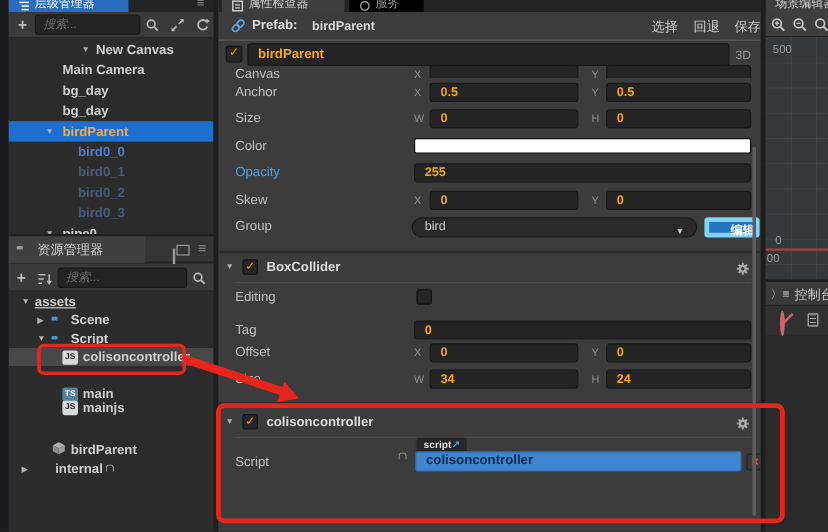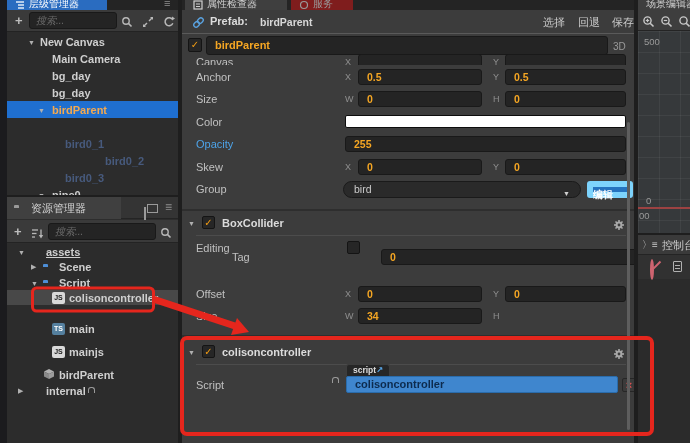--- a/index.html
+++ b/index.html
@@ -9,21 +9,21 @@
   .abs{position:absolute}
   
   .left-edge{left:0;top:0;width:7px;height:443px;background:#1b1b1e;z-index:5}
   
   .tabstrip{height:10px;overflow:hidden;background:#242424}
   .tab{position:absolute;top:0;height:14px;display:flex;align-items:flex-start;gap:4px;
        padding:0 8px;font-size:10px;color:#cfcfcf;white-space:nowrap}
   .tab > span{margin-top:-3px;line-height:14px}
   .tab-blue{background:#2a6cc0;color:#fff}
   .tab-lite{background:#3f3f3f}
-  .tab-dark{background:#7f1d1d;color:#9a9a9a}
+  .tab-dark{background:#000000;color:#9a9a9a}
   .menu-glyph{position:absolute;top:-3px;font-size:11px;color:#8f8f8f}
   
   .panel-left{left:0;top:0;width:178px;height:443px}
   .toolbar{position:absolute;left:7px;right:0;background:#3a3a3a;border-bottom:1px solid #232323}
   .searchbox{position:absolute;height:17px;background:#242424;border:1px solid #191919;border-radius:3px;
              color:#cfcfcf;font-size:10px;font-style:italic;padding:0 6px;outline:none}
   .searchbox::placeholder{color:#6b6b6b}
   .tbtn{position:absolute;color:#bdbdbd;font-weight:bold;font-size:13px;line-height:12px;cursor:pointer}
   .tree{position:absolute;left:7px;right:0;background:#2c2c2c;overflow:hidden}
   .trow{position:absolute;left:0;width:171px;font-size:11px;font-weight:bold;color:#cfcfcf}
@@ -52,22 +52,22 @@
   .plabel{position:absolute;left:14px;font-size:11px;color:#c0c0c0;line-height:17px;white-space:nowrap}
   .plabel.blue{color:#4da3e8}
   .axis{position:absolute;font-size:9px;color:#8f8f8f;line-height:17px}
   .field{position:absolute;height:16px;background:#242424;border:1px solid #191919;border-radius:3px;
          color:#f5a623;font-size:10.5px;font-weight:bold;line-height:14px;padding-left:8px;overflow:hidden}
   .cb{position:absolute;width:13px;height:13px;background:#262626;border:1px solid #141414;border-radius:2px;
       color:#f39c12;font-size:10px;font-weight:bold;text-align:center;line-height:12px}
   .sep{position:absolute;height:1px;background:#5a5a5a}
   .gapline{position:absolute;left:0;right:0;height:2px;background:#2e2e2e}
   .sect-title{position:absolute;font-size:11px;font-weight:bold;color:#dcdcdc;line-height:20px}
-  .btn-blue{position:absolute;background:#2573bf;border:6px solid #7dd3fc;border-radius:3px;
-            color:#fff;font-size:10px;font-weight:bold;text-align:left;line-height:15px}
+  .btn-blue{position:absolute;background:#2573bf;border:4px solid #7dd3fc;border-radius:3px;
+            color:#fff;font-size:10px;font-weight:bold;text-align:right;line-height:15px}
   .dropdown{position:absolute;height:17px;background:#2a2a2a;border:1px solid #1a1a1a;border-radius:9px;
             color:#cccccc;font-size:10.5px;line-height:15px;padding:0 10px}
   .dropdown .dd-arrow{position:absolute;right:10px;top:4px;font-size:7px;color:#cfcfcf}
   .scrollbar{position:absolute;width:3px;background:#5e5e5e;border-radius:2px}
   
   .rightcol{left:638px;top:0;width:52px;height:443px;background:#2b2b2b;overflow:hidden}
   .scene-grid{position:absolute;left:0;right:0;background-color:#36393b;
      background-image:linear-gradient(rgba(255,255,255,.05) 1px,transparent 1px),
                       linear-gradient(90deg,rgba(255,255,255,.05) 1px,transparent 1px);
      background-size:21px 21px}
@@ -114,42 +114,45 @@
             </g>
             <polygon points="11,4 11,1 8,1" fill="#b8b8b8"></polygon>
             <polygon points="1,8 1,11 4,11" fill="#b8b8b8"></polygon>
           </svg></span>
       <span class="abs" style="left:156px;top:4px"><svg width="12" height="12" viewBox="0 0 12 12">
             <path d="M9.8 7.2A4 4 0 1 1 9.4 3.4" fill="none" stroke="#b8b8b8" stroke-width="1.5"></path>
             <polygon points="9,0.6 9,4.6 12,2.6" fill="#b8b8b8"></polygon>
           </svg></span>
     </div>
     <div class="tree" id="hier-tree" style="top:32px;height:163px">
-        <div class="trow" style="top: 1px; height: 17px;">
+        <div class="trow" style="top: 1px; height: 17px; margin-left: 40px;">
           <span class="tarrow" style="left: 21px;">▼</span>
           <span class="tlabel " style="left: 33px;">New Canvas</span>
         </div>
         <div class="trow" style="top: 18px; height: 17px;">
           <span class="tlabel " style="left: 45px;">Main Camera</span>
         </div>
         <div class="trow" style="top: 35px; height: 17px;">
           <span class="tlabel " style="left: 45px;">bg_day</span>
         </div>
         <div class="trow" style="top: 52px; height: 17px;">
           <span class="tlabel " style="left: 45px;">bg_day</span>
         </div>
         <div class="trow sel" style="top: 69px; height: 17px;">
           <span class="tarrow" style="left: 31px;">▼</span>
           <span class="tlabel c-sel" style="left: 45px;">birdParent</span>
         </div>
+        <div class="trow" style="top: 86px; height: 17px;">
+          <span class="tlabel c-prefab" style="left: 58px;">bird0_0</span>
+        </div>
         <div class="trow" style="top: 103px; height: 17px;">
           <span class="tlabel c-prefabdim" style="left: 58px;">bird0_1</span>
         </div>
         <div class="trow" style="top: 120px; height: 17px;">
-          <span class="tlabel c-prefabdim" style="left: 58px; margin-left: 40px;">bird0_2</span>
+          <span class="tlabel c-prefabdim" style="left: 58px;">bird0_2</span>
         </div>
         <div class="trow" style="top: 137px; height: 17px;">
           <span class="tlabel c-prefabdim" style="left: 58px;">bird0_3</span>
         </div>
         <div class="trow" style="top: 154px; height: 17px;">
           <span class="tarrow" style="left: 31px;">▼</span>
           <span class="tlabel " style="left: 45px;">pipe0</span>
         </div>
       </div>
 
@@ -173,32 +176,32 @@
             </g>
             <polygon points="7.8,7 12.2,7 10,10.5" fill="#b8b8b8"></polygon>
           </svg></span>
       <input class="searchbox" style="left: 41px; top: 3px; width: 108px;" placeholder="搜索...">
       <span class="abs" style="left:153px;top:5px"><svg width="12" height="12" viewBox="0 0 12 12">
             <circle cx="5" cy="5" r="3.2" fill="none" stroke="#b8b8b8" stroke-width="1.4"></circle>
             <line x1="7.4" y1="7.4" x2="10.5" y2="10.5" stroke="#b8b8b8" stroke-width="1.6"></line>
           </svg></span>
     </div>
     <div class="tree" id="asset-tree" style="top:244px;height:199px">
-        <div class="trow" style="top: 0px; height: 15px;"><span class="tarrow" style="left: 11px;">▼</span><span class="ticon icon-db" style="left: 23px;"></span><span class="tlabel" style="left: 39px; font-weight: bold; text-decoration: underline;">assets</span></div>
+        <div class="trow" style="top: 0px; height: 15px;"><span class="tarrow" style="left: 11px;">▼</span><span class="ticon icon-db" style="left: 23px;"></span><span class="tlabel" style="left: 22px; font-weight: bold; text-decoration: underline;">assets</span></div>
         <div class="trow" style="top: 15px; height: 15px;"><span class="tarrow" style="left: 24px;">▶</span><span class="ticon icon-folder" style="left: 36px;"></span><span class="tlabel" style="left: 52px; font-weight: bold;">Scene</span></div>
         <div class="trow" style="top: 31px; height: 15px;"><span class="tarrow" style="left: 24px;">▼</span><span class="ticon icon-folder" style="left: 36px;"></span><span class="tlabel" style="left: 52px; font-weight: bold;">Script</span></div>
         <div class="trow" style="top: 46px; height: 15px; background: rgb(72, 72, 72);">
           <span class="ticon badge js" style="left: 45px;">JS</span>
           <span class="tlabel" style="left: 62px; font-weight: bold;">colisoncontroller</span>
         </div>
         <div class="trow" style="top: 77px; height: 15px;">
           <span class="ticon badge ts" style="left: 45px;">TS</span>
           <span class="tlabel" style="left: 62px; font-weight: bold;">main</span>
         </div>
-        <div class="trow" style="top: 100px; height: 15px;">
+        <div class="trow" style="top: 88px; height: 15px;">
           <span class="ticon badge js" style="left: 45px;">JS</span>
           <span class="tlabel" style="left: 62px; font-weight: bold;">mainjs</span>
         </div>
         <div class="trow" style="top: 123px; height: 15px;">
           <span class="ticon" style="left: 36px;"><svg width="12" height="12" viewBox="0 0 12 12">
               <polygon points="6,1 11,3.5 6,6 1,3.5" fill="#b0b0b0"></polygon>
               <polygon points="1,3.5 6,6 6,11 1,8.5" fill="#8a8a8a"></polygon>
               <polygon points="11,3.5 6,6 6,11 11,8.5" fill="#9c9c9c"></polygon>
             </svg></span>
           <span class="tlabel" style="left: 52px; font-weight: bold;">birdParent</span>
@@ -307,36 +310,37 @@
           </g>
           <circle cx="6" cy="6" r="3.4" fill="#a8a8a8"></circle>
           <circle cx="6" cy="6" r="1.4" fill="#3c3c3c"></circle>
         </svg></span>
     <div class="sep" style="left:14px;right:8px;top:235px;background:#4c4c4c"></div>
     <div id="boxcollider-rows">
         <div style="position: absolute; left: 0px; right: 0px; top: 240px; height: 17px;">
           <span class="plabel" style="top: 0px;">Editing</span>
           <div class="cb" style="left: 165px; top: 1px;"></div>
         </div>
-        <div style="position: absolute; left: 0px; right: 0px; top: 249px; height: 17px; margin-left: 36px;">
+        <div style="position: absolute; left: 0px; right: 0px; top: 267px; height: 17px;">
           <span class="plabel" style="top: 0px;">Tag</span>
           <div class="field" style="left: 163px; width: 281px;">0</div>
         </div>
         <div style="position: absolute; left: 0px; right: 0px; top: 286px; height: 17px;">
           <span class="plabel" style="top: 0px;">Offset</span>
           <span class="axis" style="left: 163px;">X</span>
           <div class="field" style="left: 176px; width: 124px;">0</div>
           <span class="axis" style="left: 311px;">Y</span>
           <div class="field" style="left: 323px; width: 121px;">0</div>
         </div>
         <div style="position: absolute; left: 0px; right: 0px; top: 308px; height: 17px;">
           <span class="plabel" style="top: 0px;">Size</span>
           <span class="axis" style="left: 163px;">W</span>
           <div class="field" style="left: 176px; width: 124px;">34</div>
           <span class="axis" style="left: 311px;">H</span>
+          <div class="field" style="left: 323px; width: 121px;">24</div>
         </div>
       </div>
 
     
     <div class="gapline" style="top:335px"></div>
     <span class="tarrow" style="left:6px;top:352px;position:absolute">▼</span>
     <div class="cb" style="left:20px;top:345px"><span>✓</span></div>
     <span class="sect-title" style="left:40px;top:342px">colisoncontroller</span>
     <span class="abs" style="left:431px;top:346px"><svg width="12" height="12" viewBox="0 0 12 12">
           <g stroke="#a8a8a8" stroke-width="1.6">

